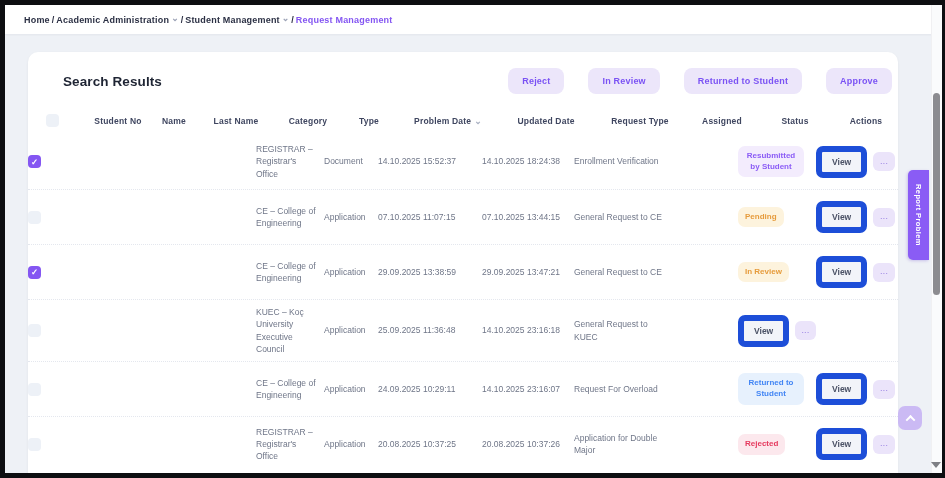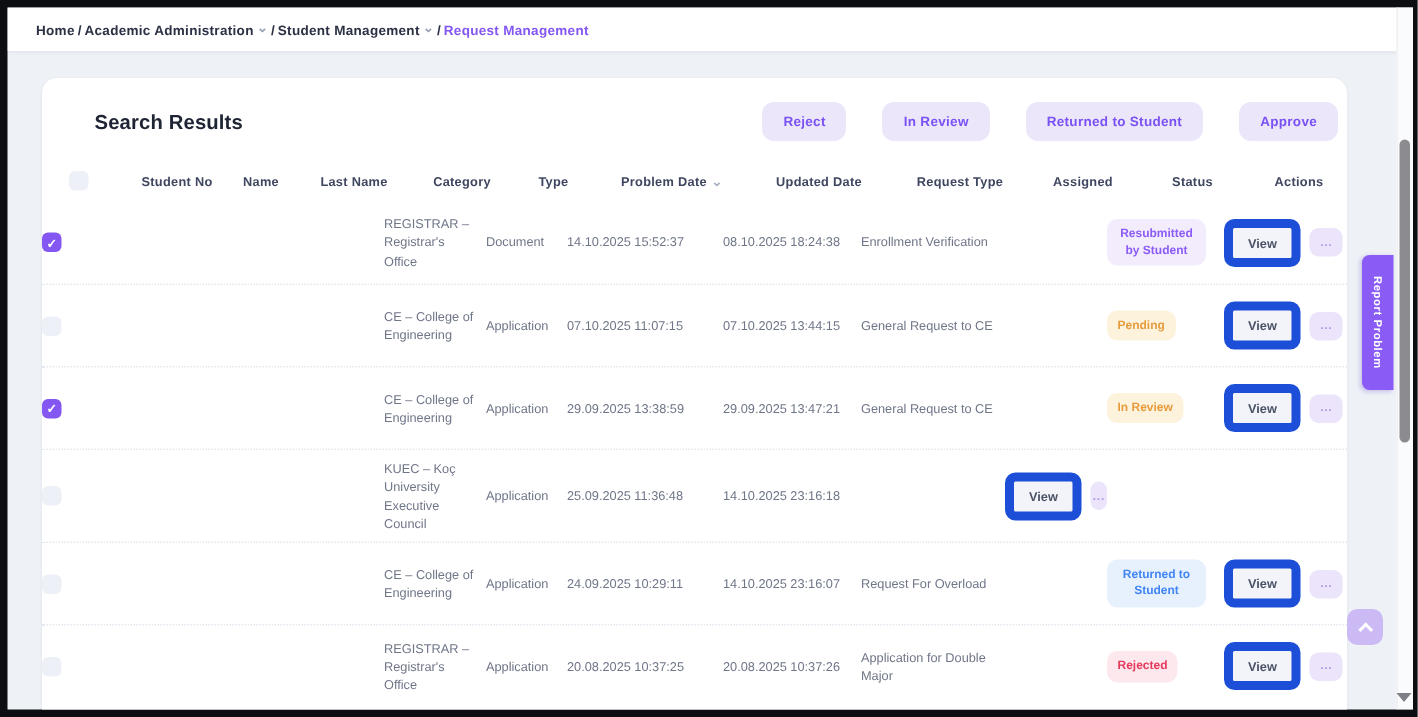--- a/index.html
+++ b/index.html
@@ -126,21 +126,21 @@
 
       <div id="table-body">
   <div class="grid row">
     <span class="cb checked">✓</span>
     <span class="cell-wrap"></span>
     <span class="cell-wrap"></span>
     <span class="cell-wrap"></span>
     <span class="cell-wrap">REGISTRAR – Registrar's Office</span>
     <span class="cell-wrap">Document</span>
     <span class="cell-wrap">14.10.2025 15:52:37</span>
-    <span class="cell-wrap">08.10.2025 18:24:38</span>
+    <span class="cell-wrap">14.10.2025 18:24:38</span>
     <span class="cell-wrap">Enrollment Verification</span>
     <span class="cell-wrap"></span>
     <span><span class="badge badge-purple">Resubmitted by Student</span></span>
     <span class="actions-cell">
       <button class="view-btn">View</button>
       <button class="more-btn">...</button>
     </span>
   </div>
 
   <div class="grid row">
@@ -181,20 +181,21 @@
 
   <div class="grid row">
     <span class="cb"></span>
     <span class="cell-wrap"></span>
     <span class="cell-wrap"></span>
     <span class="cell-wrap"></span>
     <span class="cell-wrap">KUEC – Koç University Executive Council</span>
     <span class="cell-wrap">Application</span>
     <span class="cell-wrap">25.09.2025 11:36:48</span>
     <span class="cell-wrap">14.10.2025 23:16:18</span>
+    <span class="cell-wrap">General Request to KUEC</span>
     <span class="cell-wrap"></span>
     <span class="actions-cell">
       <button class="view-btn">View</button>
       <button class="more-btn">...</button>
     </span>
   </div>
 
   <div class="grid row">
     <span class="cb"></span>
     <span class="cell-wrap"></span>

